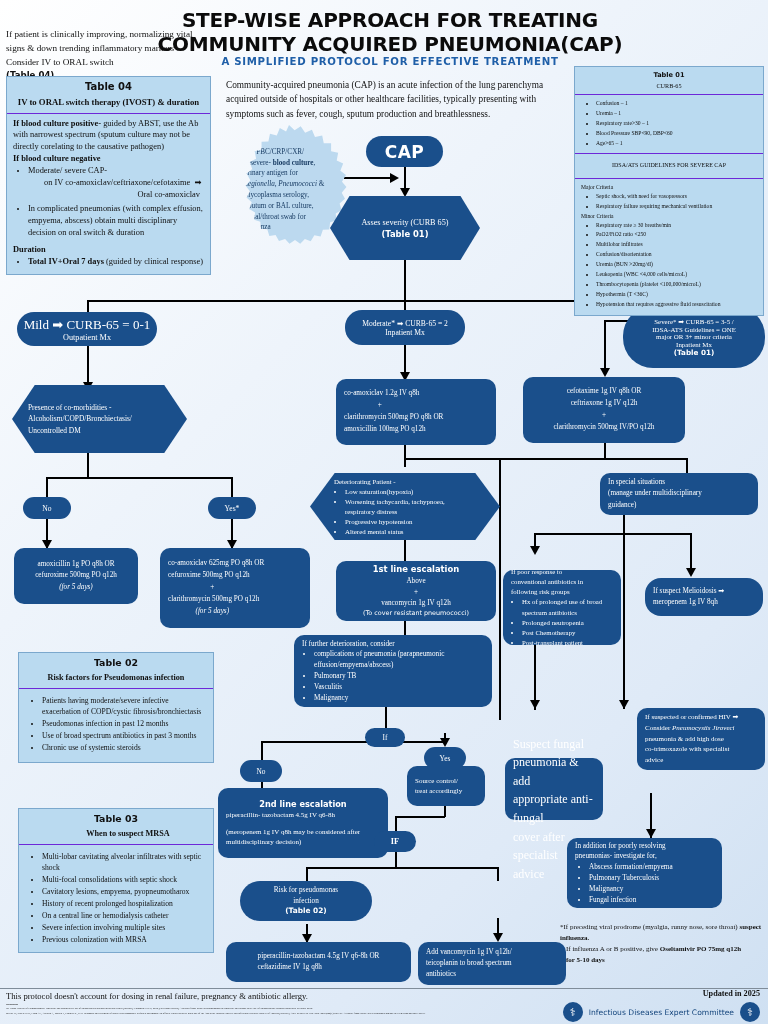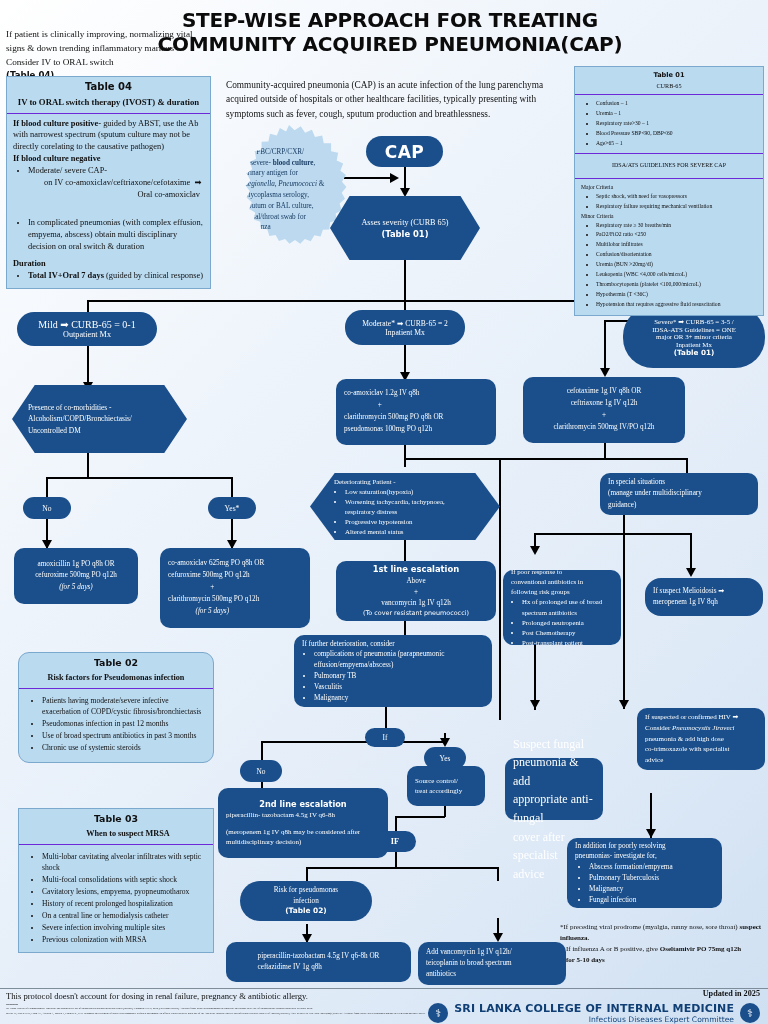--- a/index.html
+++ b/index.html
@@ -123,20 +123,21 @@
 </style>
 </head>
 <body>
 
 <div class="canvas">
 
   <div id="title-main">
     <div>STEP-WISE APPROACH FOR TREATING</div>
     <div>COMMUNITY ACQUIRED PNEUMONIA(CAP)</div>
   </div>
+  <div id="title-sub">A SIMPLIFIED PROTOCOL FOR EFFECTIVE TREATMENT</div>
   <div id="intro-para">Community-acquired pneumonia (CAP) is an acute infection of the lung parenchyma acquired outside of hospitals or other healthcare facilities, typically presenting with symptoms such as fever, cough, sputum production and breathlessness.</div>
 
   <div id="top-left-note">
     <span>If patient is clinically improving, normalizing vital signs &amp; down trending inflammatory markers - Consider IV to ORAL switch</span>
     <div class="bold">(Table 04)</div>
   </div>
 
   <div class="tbl" style="left:6px; top:76px; width:205px; font-size:8.4px; line-height:1.42;">
     <div class="thead" style="font-size:10px;">Table 04</div>
     <div class="tsub" style="font-weight:bold; font-size:8.7px;">IV to ORAL switch therapy (IVOST) &amp; duration</div>
@@ -147,21 +148,21 @@
       <div><b>If blood culture negative</b></div>
       <ul>
         <li>
           <div>Moderate/ severe CAP-</div>
           <div style="padding-left:16px;">
             <span>on IV co-amoxiclav/ceftriaxone/cefotaxime</span>
             <span>&nbsp;➡</span>
           </div>
           <div style="text-align:right; padding-right:4px;">Oral co-amoxiclav</div>
         </li>
-        <li style="margin-top:16px;">In complicated pneumonias (with complex effusion, empyema, abscess) obtain multi disciplinary decision on oral switch &amp; duration</li>
+        <li style="margin-top:2px;">In complicated pneumonias (with complex effusion, empyema, abscess) obtain multi disciplinary decision on oral switch &amp; duration</li>
       </ul>
       <div style="margin-top:5px;"><b>Duration</b></div>
       <ul>
         <li><b>Total IV+Oral 7 days</b><span> (guided by clinical response)</span></li>
       </ul>
     </div>
   </div>
 
   <div class="tbl" style="left:574px; top:66px; width:190px; font-size:5.6px; line-height:1.6;">
     <div class="thead" style="font-size:6.6px; padding-bottom:0;">Table 01</div>
@@ -190,21 +191,21 @@
         <li>Confusion/disorientation</li>
         <li>Uremia (BUN &gt;20mg/dl)</li>
         <li>Leukopenia (WBC &lt;4,000 cells/microL)</li>
         <li>Thrombocytopenia (platelet &lt;100,000/microL)</li>
         <li>Hypothermia (T &lt;36C)</li>
         <li>Hypotension that requires aggressive fluid resuscitation</li>
       </ul>
     </div>
   </div>
 
-  <div class="tbl" style="left:18px; top:652px; width:196px; font-size:7.6px; line-height:1.45;border-radius:11px;">
+  <div class="tbl" style="left:18px; top:652px; width:196px; font-size:7.6px; line-height:1.45;">
     <div class="thead" style="font-size:9.4px;">Table 02</div>
     <div class="tsub" style="font-weight:bold; font-size:8.2px;">Risk factors for Pseudomonas infection</div>
     <div class="tdiv tbody" style="padding:6px 8px 8px;">
       <ul>
         <li>Patients having moderate/severe infective exacerbation of COPD/cystic fibrosis/bronchiectasis</li>
         <li>Pseudomonas infection in past 12 months</li>
         <li>Use of broad spectrum antibiotics in past 3 months</li>
         <li>Chronic use of systemic steroids</li>
       </ul>
     </div>
@@ -331,21 +332,21 @@
   <div class="node pill" style="left:366px; top:136px; width:77px; height:31px;">
     <div class="ttl" style="font-size:17px; letter-spacing:0.5px;">CAP</div>
   </div>
 
   <div class="node hex" style="left:330px; top:196px; width:150px; height:64px; padding:0 14px;">
     <div style="font-size:8.2px;">Asses severity (CURB 65)</div>
     <div class="ttl" style="font-size:8.4px; margin-top:2px;">(Table 01)</div>
   </div>
 
   <div class="node pill" style="left:17px; top:312px; width:140px; height:34px; border-radius:17px;">
-    <div style="font-size:10px;">Mild ➡ CURB-65 = 0-1</div>
+    <div style="font-size:13px;">Mild ➡ CURB-65 = 0-1</div>
     <div style="font-size:8.2px;">Outpatient Mx</div>
   </div>
 
   <div class="node pill" style="left:345px; top:310px; width:120px; height:35px; border-radius:17px;">
     <div style="font-size:7.6px;">Moderate* ➡ CURB-65 = 2</div>
     <div style="font-size:7.6px;">Inpatient Mx</div>
   </div>
 
   <div class="node pill" style="left:623px; top:306px; width:142px; height:62px; border-radius:30px; padding:0 6px;">
     <div style="font-size:6.9px;">Severe* ➡ CURB-65 = 3-5 /</div>
@@ -387,21 +388,21 @@
       <div>clarithromycin 500mg PO q12h</div>
       <div style="text-align:center; width:92%;"><i>(for 5 days)</i></div>
     </div>
   </div>
 
   <div class="node rounded pad" style="left:336px; top:379px; width:160px; height:66px; align-items:flex-start; text-align:left;">
     <div style="font-size:7.2px; line-height:1.65;">
       <div>co-amoxiclav 1.2g IV q8h</div>
       <div style="text-align:center; width:72%;">+</div>
       <div>clarithromycin 500mg PO q8h OR</div>
-      <div>pseudomonas 100mg PO q12h</div>
+      <div>amoxicillin 100mg PO q12h</div>
     </div>
   </div>
 
   <div class="node rounded pad" style="left:523px; top:377px; width:162px; height:66px; align-items:center; text-align:center;">
     <div style="font-size:7.2px; line-height:1.65;">
       <div>cefotaxime 1g IV q8h OR</div>
       <div>ceftriaxone 1g IV q12h</div>
       <div>+</div>
       <div>clarithromycin 500mg IV/PO q12h</div>
     </div>
@@ -568,19 +569,18 @@
   <div id="footer-note">This protocol doesn't account for dosing in renal failure, pregnancy &amp; antibiotic allergy.</div>
   <div id="footer-updated">Updated in 2025</div>
   <div id="refs">
     <div class="rh">References</div>
     <div>Sri Lanka College of Pulmonologists. Empirical and prophylactic use of antimicrobials national guidelines 2019 [Internet]. Colombo: SLCP; 2019 [cited 2025 Jun 05]. Available from: https://slcpulmonology.lk/empirical-and-prophylactic-use-of-antimicrobials-national-guidelines-sri-lanka-2019/</div>
     <div>Metlay JP, Waterer GW, Long AC, Anzueto A, Brozek J, Crothers K, et al. Diagnosis and treatment of adults with community-acquired pneumonia: an official clinical practice guideline of the American Thoracic Society and Infectious Diseases Society of America [Internet]. Am J Respir Crit Care Med. 2019;200(7):e45-e67. Available from: https://www.atsjournals.org/doi/10.1164/rccm.201908-1581ST</div>
   </div>
   <div id="org">
     <div class="orglogo">⚕</div>
     <div class="orgtext">
-      <div class="orgname">SRI LANKA COLLEGE OF INTERNAL MEDICINE</div>
       <div class="orgsub">Infectious Diseases Expert Committee</div>
     </div>
     <div class="orglogo">⚕</div>
   </div>
 
 </div>
 
 </body></html>

